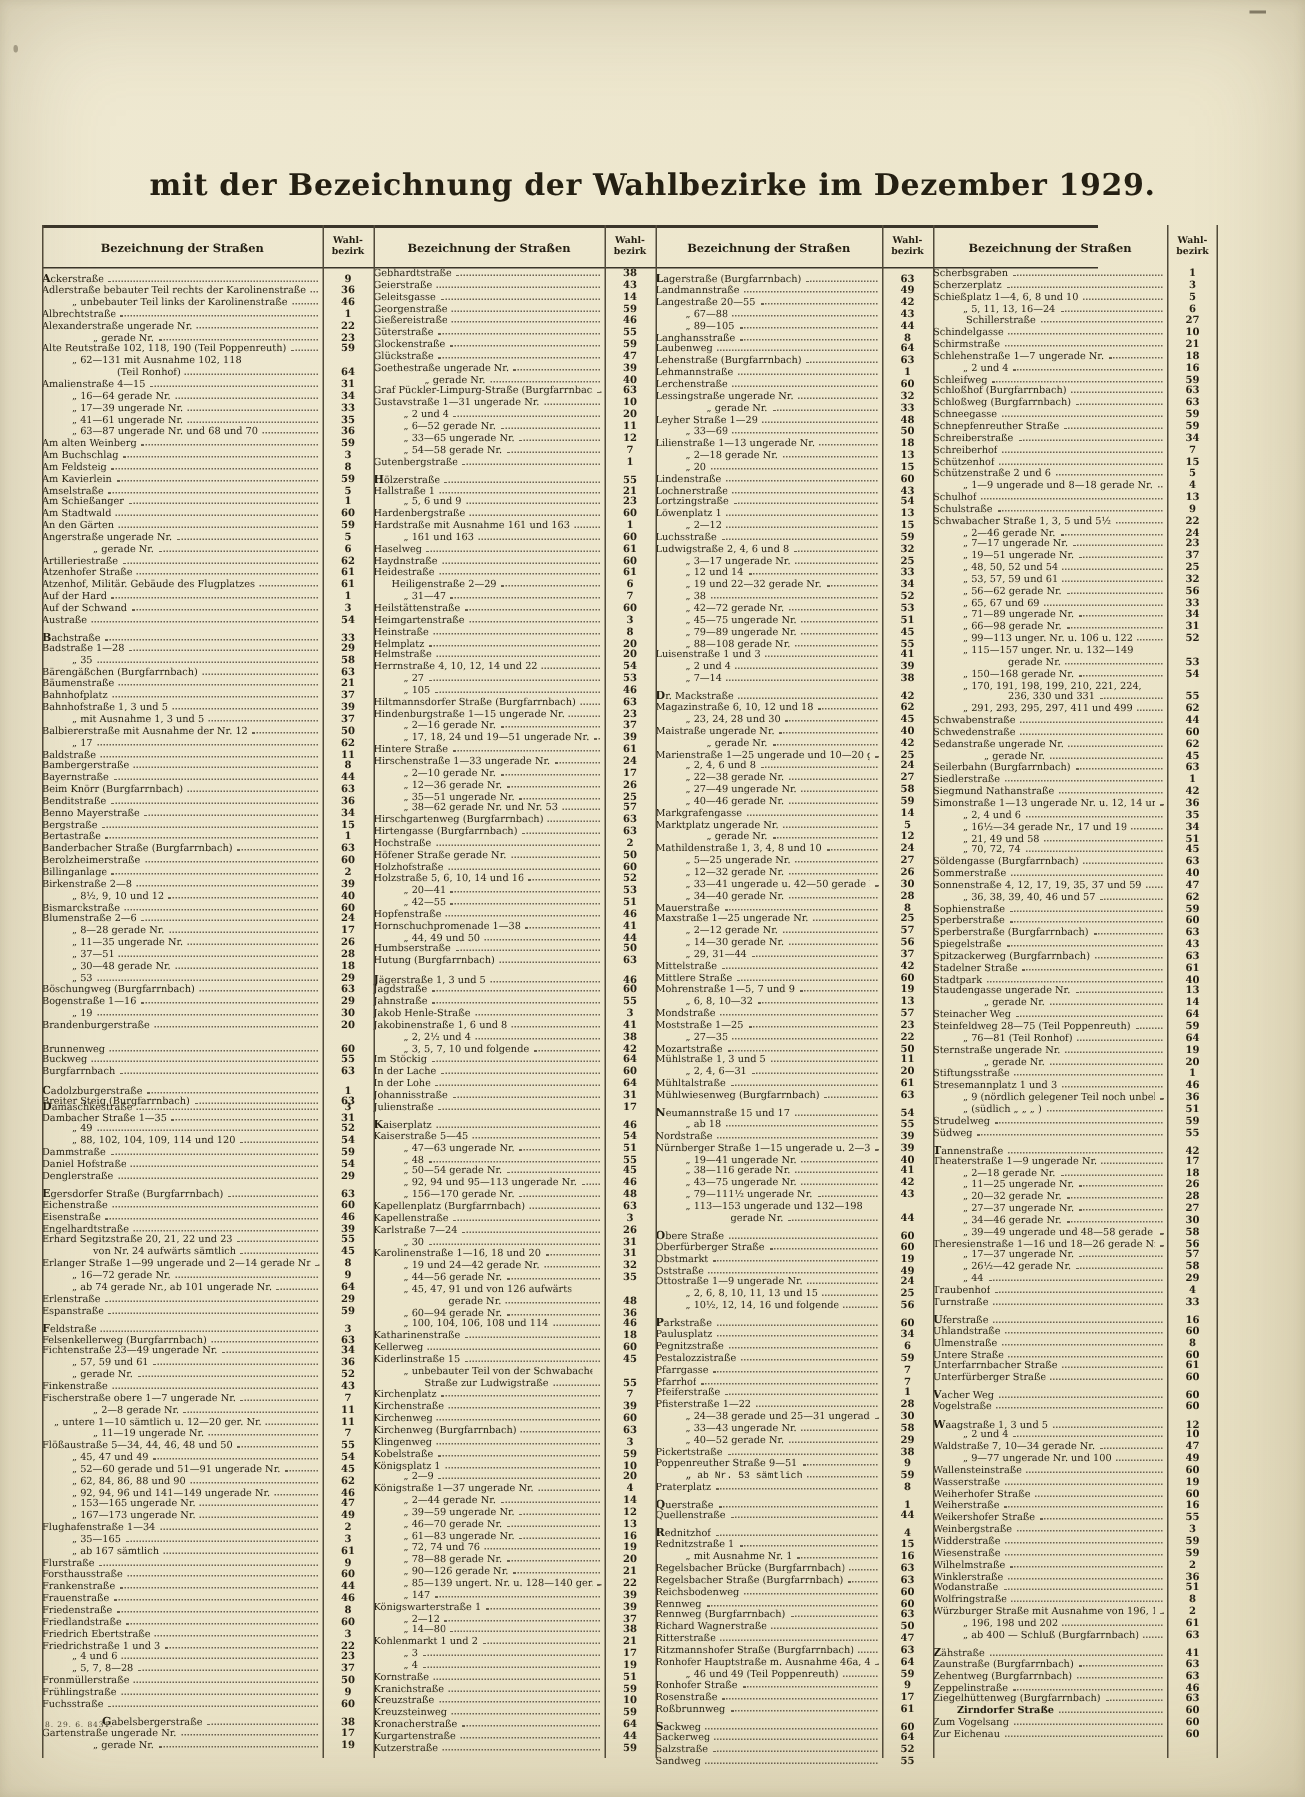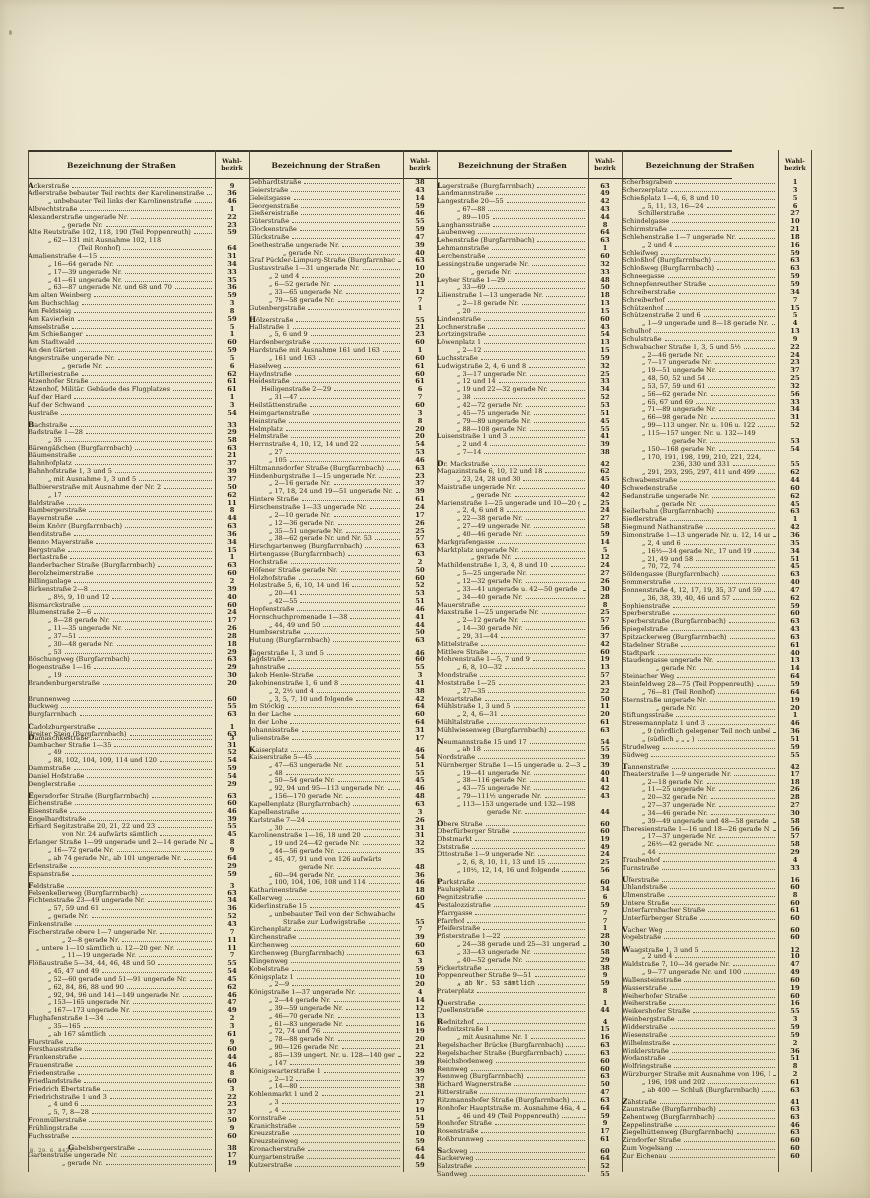--- a/index.html
+++ b/index.html
@@ -36,20 +36,21 @@
   .art-dash{position:absolute;top:7px;right:26px;width:11px;height:2px;background:#5a5344;opacity:.7;}
   .art-speck{position:absolute;top:30px;left:9px;width:3px;height:5px;background:#6a6150;opacity:.5;border-radius:40% 60% 50% 50%;}
 </style>
 </head>
 <body>
 
 <div class="page">
   <div class="art-dash"></div>
   <div class="art-speck"></div>
 
+  <div class="subtitle">mit der Bezeichnung der Wahlbezirke im Dezember 1929.</div>
 
   <div class="tbl">
     <div class="thead">
       <div class="hn">Bezeichnung der Straßen</div>
       <div class="hw"><span>Wahl-</span><br><span>bezirk</span></div>
       <div class="hn">Bezeichnung der Straßen</div>
       <div class="hw"><span>Wahl-</span><br><span>bezirk</span></div>
       <div class="hn">Bezeichnung der Straßen</div>
       <div class="hw"><span>Wahl-</span><br><span>bezirk</span></div>
       <div class="hn">Bezeichnung der Straßen</div>
@@ -243,21 +244,21 @@
               <span class="nm" style="padding-left: 0px;">Bahnhofstraße 1, 3 und 5</span>
               <span class="ld"></span>
               <span class="wb">39</span>
             </div>
             <div class="r">
               <span class="nm" style="padding-left: 20px;">„ mit Ausnahme 1, 3 und 5</span>
               <span class="ld"></span>
               <span class="wb">37</span>
             </div>
             <div class="r">
-              <span class="nm" style="padding-left: 0px;">Balbiererstraße mit Ausnahme der Nr. 2</span>
+              <span class="nm" style="padding-left: 0px;">Balbiererstraße mit Ausnahme der Nr. 12</span>
               <span class="ld"></span>
               <span class="wb">50</span>
             </div>
             <div class="r">
               <span class="nm" style="padding-left: 20px;">„ 17</span>
               <span class="ld"></span>
               <span class="wb">62</span>
             </div>
             <div class="r">
               <span class="nm" style="padding-left: 0px;">Baldstraße</span>
@@ -747,21 +748,21 @@
               <span class="nm" style="padding-left: 20px;">„ 6—52 gerade Nr.</span>
               <span class="ld"></span>
               <span class="wb">11</span>
             </div>
             <div class="r">
               <span class="nm" style="padding-left: 20px;">„ 33—65 ungerade Nr.</span>
               <span class="ld"></span>
               <span class="wb">12</span>
             </div>
             <div class="r">
-              <span class="nm" style="padding-left: 20px;">„ 79—58 gerade Nr.</span>
+              <span class="nm" style="padding-left: 20px;">„ 54—58 gerade Nr.</span>
               <span class="ld"></span>
               <span class="wb">7</span>
             </div>
             <div class="r">
               <span class="nm" style="padding-left: 0px;">Gutenbergstraße</span>
               <span class="ld"></span>
               <span class="wb">1</span>
             </div>
             <div class="r g">
               <span class="nm" style="padding-left: 0px;"><b>H</b>ölzerstraße</span>
@@ -1945,21 +1946,21 @@
               <span class="nm" style="padding-left: 0px;">Schießplatz 1—4, 6, 8 und 10</span>
               <span class="ld"></span>
               <span class="wb">5</span>
             </div>
             <div class="r">
               <span class="nm" style="padding-left: 20px;">„ 5, 11, 13, 16—24</span>
               <span class="ld"></span>
               <span class="wb">6</span>
             </div>
             <div class="r">
-              <span class="nm" style="padding-left: 16px;">Schillerstraße</span>
+              <span class="nm" style="padding-left: 0px; margin-left: 22px;">Schillerstraße</span>
               <span class="ld"></span>
               <span class="wb">27</span>
             </div>
             <div class="r">
               <span class="nm" style="padding-left: 0px;">Schindelgasse</span>
               <span class="ld"></span>
               <span class="wb">10</span>
             </div>
             <div class="r">
               <span class="nm" style="padding-left: 0px;">Schirmstraße</span>
@@ -2525,21 +2526,21 @@
               <span class="nm" style="padding-left: 0px;">Zeppelinstraße</span>
               <span class="ld"></span>
               <span class="wb">46</span>
             </div>
             <div class="r">
               <span class="nm" style="padding-left: 0px;">Ziegelhüttenweg (Burgfarrnbach)</span>
               <span class="ld"></span>
               <span class="wb">63</span>
             </div>
             <div class="r">
-              <span class="nm" style="padding-left: 0px;">Zirndorfer Straße</span>
+              <span class="nm" style="padding-left: 16px; font-weight: bold;">Zirndorfer Straße</span>
               <span class="ld"></span>
               <span class="wb">60</span>
             </div>
             <div class="r">
               <span class="nm" style="padding-left: 0px;">Zum Vogelsang</span>
               <span class="ld"></span>
               <span class="wb">60</span>
             </div>
             <div class="r">
               <span class="nm" style="padding-left: 0px;">Zur Eichenau</span>

